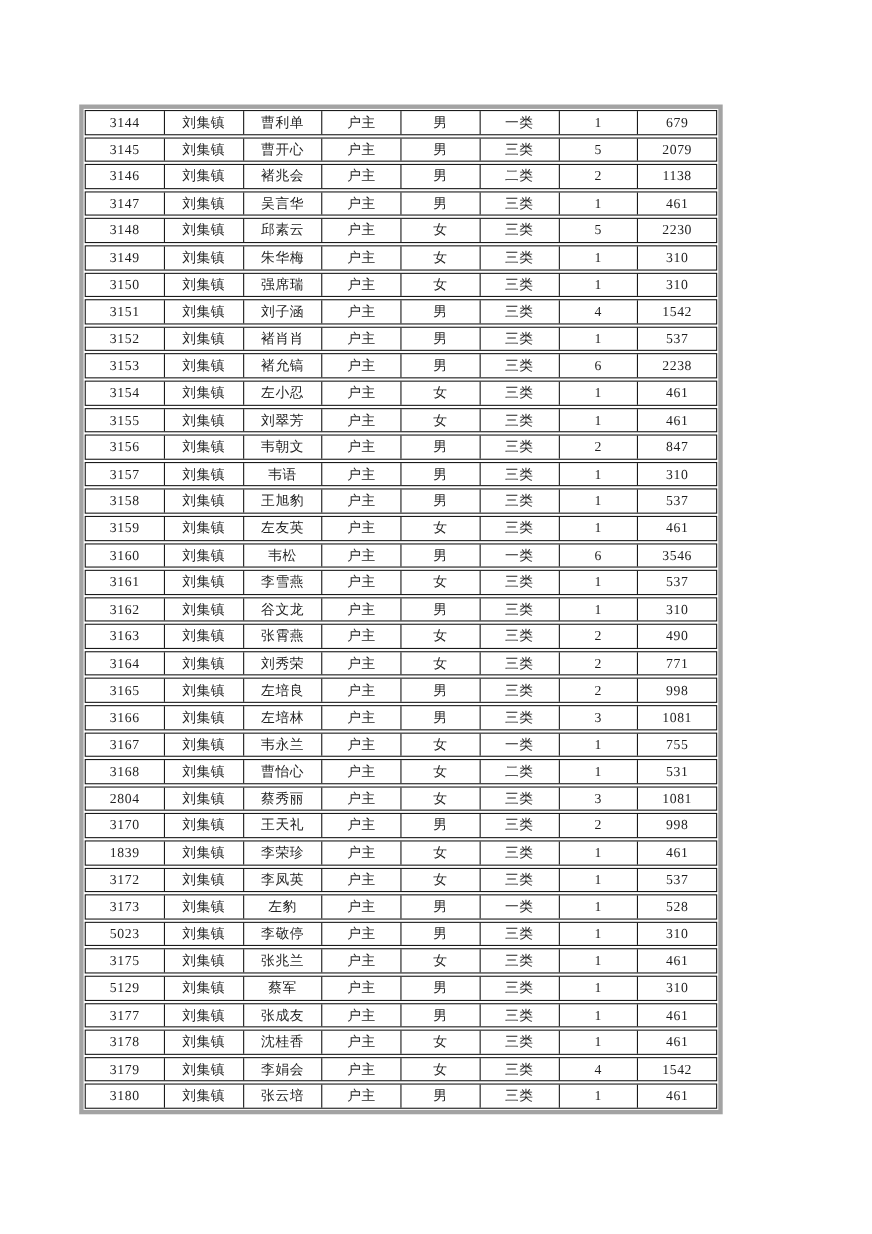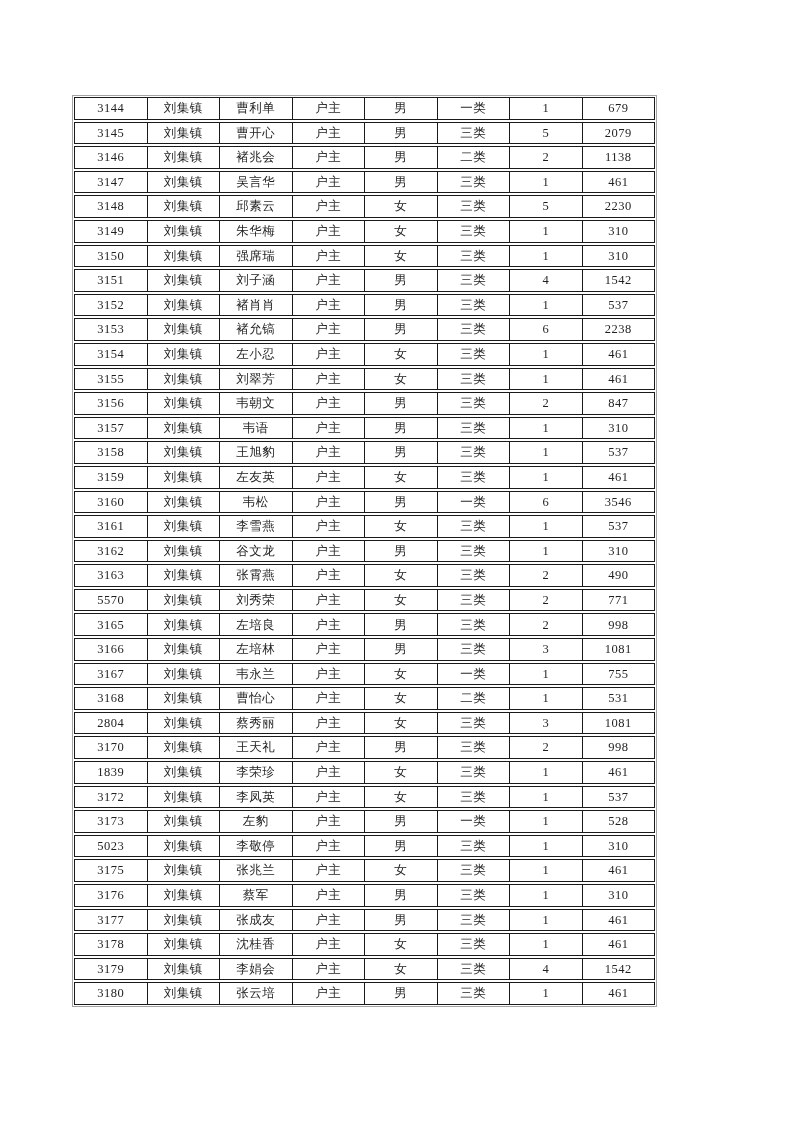--- a/index.html
+++ b/index.html
@@ -14,21 +14,21 @@
       width: 793px;
       height: 1122px;
       background: #ffffff;
       overflow: hidden;
     }
     .roster-table {
       position: absolute;
       left: 72px;
       top: 95px;
       width: 585px;
-      border: 1px solid #a3a3a3;
+      border: 4px solid #a3a3a3;
       padding: 1px;
       display: flex;
       flex-direction: column;
       gap: 2px;
       background: #ffffff;
     }
     .row {
       display: flex;
       height: 22.6px;
       border: 1px solid #1a1a1a;
@@ -229,21 +229,21 @@
         </div><div class="row">
           <div class="cell">3163</div>
           <div class="cell">刘集镇</div>
           <div class="cell">张霄燕</div>
           <div class="cell">户主</div>
           <div class="cell">女</div>
           <div class="cell">三类</div>
           <div class="cell">2</div>
           <div class="cell">490</div>
         </div><div class="row">
-          <div class="cell">5570</div>
+          <div class="cell">3164</div>
           <div class="cell">刘集镇</div>
           <div class="cell">刘秀荣</div>
           <div class="cell">户主</div>
           <div class="cell">女</div>
           <div class="cell">三类</div>
           <div class="cell">2</div>
           <div class="cell">771</div>
         </div><div class="row">
           <div class="cell">3165</div>
           <div class="cell">刘集镇</div>
@@ -337,21 +337,21 @@
         </div><div class="row">
           <div class="cell">3175</div>
           <div class="cell">刘集镇</div>
           <div class="cell">张兆兰</div>
           <div class="cell">户主</div>
           <div class="cell">女</div>
           <div class="cell">三类</div>
           <div class="cell">1</div>
           <div class="cell">461</div>
         </div><div class="row">
-          <div class="cell">3176</div>
+          <div class="cell">5129</div>
           <div class="cell">刘集镇</div>
           <div class="cell">蔡军</div>
           <div class="cell">户主</div>
           <div class="cell">男</div>
           <div class="cell">三类</div>
           <div class="cell">1</div>
           <div class="cell">310</div>
         </div><div class="row">
           <div class="cell">3177</div>
           <div class="cell">刘集镇</div>

